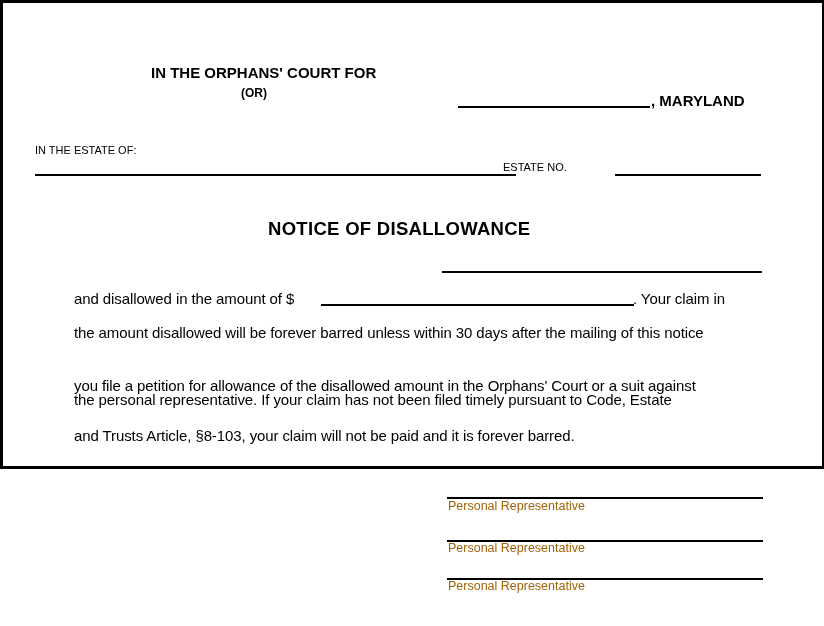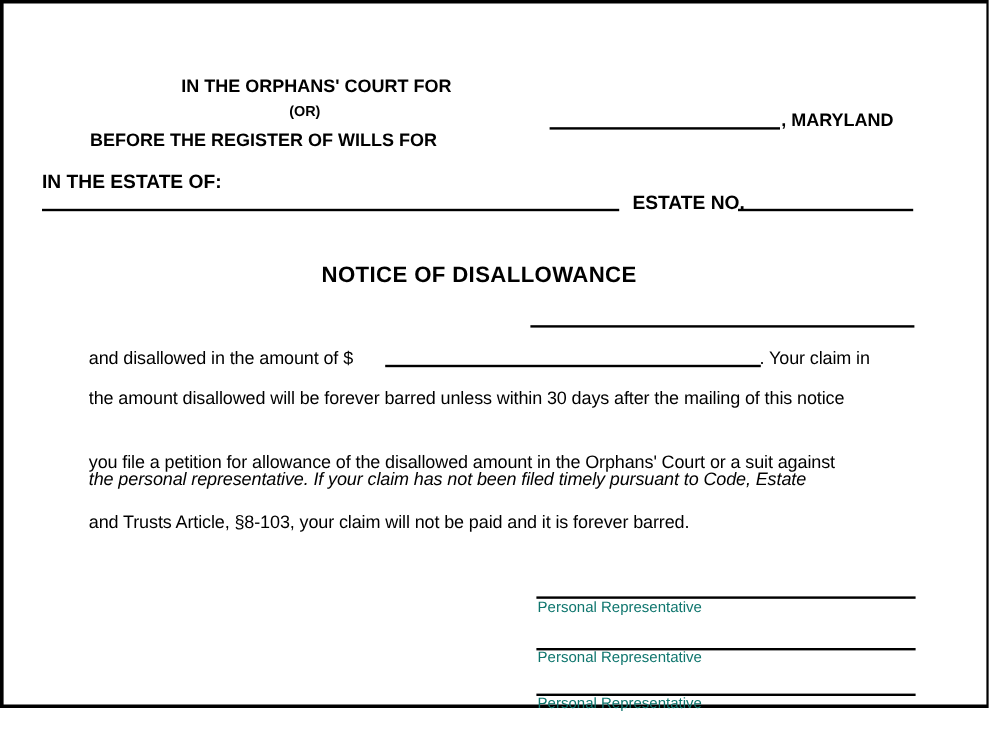--- a/index.html
+++ b/index.html
@@ -11,89 +11,88 @@
       width: 824px;
       height: 626px;
       position: relative;
       overflow: hidden;
       font-family: "Liberation Sans", sans-serif;
       color: #000;
     }
     .frame {
       position: absolute;
       left: 0; top: 0;
-      width: 824px; height: 590px;
+      width: 824px; height: 469px;
       box-sizing: border-box;
       border-top: 3px solid #000;
       border-left: 3px solid #000;
       border-bottom: 3px solid #000;
       border-right: 2px solid #000;
       background: #fff;
     }
     .abs { position: absolute; white-space: nowrap; }
     .hdr {
       font-weight: bold;
       font-size: 15px;
     }
     .or {
       font-weight: bold;
       font-size: 12px;
     }
     .small-bold {
-      font-weight: bold;
-      font-size: 16px;
+      font-weight: normal;
+      font-size: 11px;
     }
     .line {
       position: absolute;
       height: 0;
       border-top: 2px solid #000;
     }
     .title {
       font-weight: bold;
       font-size: 18.5px;
       letter-spacing: 0.3px;
     }
     .body-text {
       font-size: 15px;
       letter-spacing: -0.1px;
     }
     .sig-label {
       font-size: 12.5px;
-      color: #0f766e;
+      color: #a16207;
     }
   </style>
 </head>
 <body>
 
 <div class="frame">
 
   <div class="abs hdr" style="left:148px; top:61px;">IN THE ORPHANS' COURT FOR</div>
   <div class="abs or" style="left:238px; top:83px;">(OR)</div>
-  <div class="abs hdr" style="left:72px; top:106px;">BEFORE THE REGISTER OF WILLS FOR</div>
 
   <div class="line" style="left:455px; top:103px; width:192px;"></div>
   <div class="abs hdr" style="left:648px; top:89px;">, MARYLAND</div>
 
   <div class="abs small-bold" style="left:32px; top:141px;">IN THE ESTATE OF:</div>
   <div class="line" style="left:32px; top:171px; width:481px;"></div>
 
-  <div class="abs small-bold" style="left:524px; top:158px;">ESTATE NO.</div>
+  <div class="abs small-bold" style="left:500px; top:158px;">ESTATE NO.</div>
   <div class="line" style="left:612px; top:171px; width:146px;"></div>
 
   <div class="abs title" style="left:265px; top:215px;">NOTICE OF DISALLOWANCE</div>
 
   <div class="line" style="left:439px; top:268px; width:320px;"></div>
 
   <div class="abs body-text" style="left:71px; top:287px;text-align:center;">and disallowed in the amount  of $</div>
   <div class="line" style="left:318px; top:301px; width:313px;"></div>
   <div class="abs body-text" style="left:630px; top:287px;">. Your claim in</div>
 
   <div class="abs body-text" style="left:71px; top:321px;">the amount disallowed will be forever barred unless within 30 days after the mailing of this notice</div>
   <div class="abs body-text" style="left:71px; top:374px;">you file a petition for allowance of the disallowed amount in the Orphans' Court or a suit against</div>
-  <div class="abs body-text" style="left:71px; top:388px;font-style:italic;">the personal representative. If your claim has not been filed timely pursuant to Code, Estate</div>
+  <div class="abs body-text" style="left:71px; top:388px;">the personal representative. If your claim has not been filed timely pursuant to Code, Estate</div>
   <div class="abs body-text" style="left:71px; top:424px;">and Trusts Article, §8-103, your claim will not be paid and it is forever barred.</div>
 
   <div class="line" style="left:444px; top:494px; width:316px;"></div>
   <div class="abs sig-label" style="left:445px; top:496px;">Personal Representative</div>
 
   <div class="line" style="left:444px; top:537px; width:316px;"></div>
   <div class="abs sig-label" style="left:445px; top:538px;">Personal Representative</div>
 
   <div class="line" style="left:444px; top:575px; width:316px;"></div>
   <div class="abs sig-label" style="left:445px; top:576px;">Personal Representative</div>

